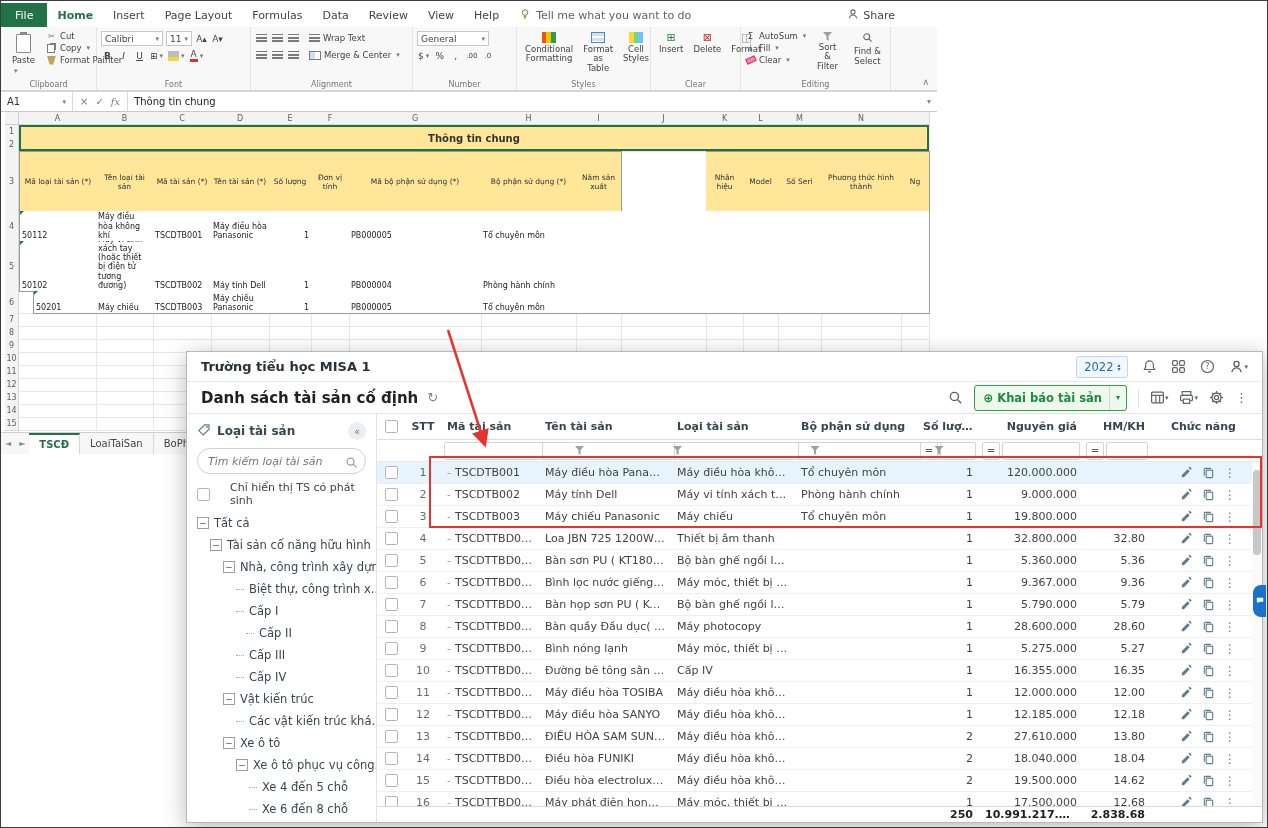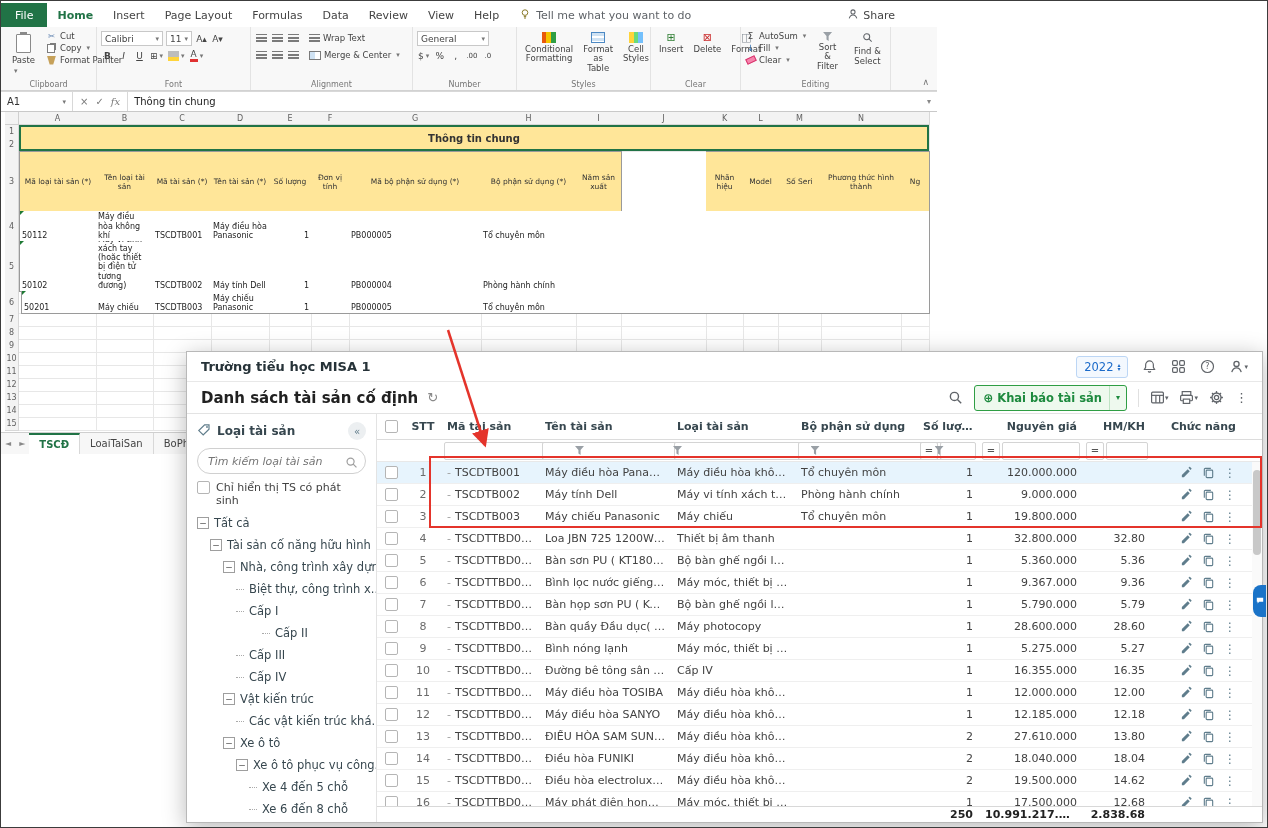--- a/index.html
+++ b/index.html
@@ -86,21 +86,21 @@
 .kebab{font-size:13px;color:#5f6368}
 .caret-s{font-size:7px;color:#5f6368}
 .app-body{position:absolute;top:62px;left:0;right:0;bottom:0;display:flex}
 .sidebar{width:190px;border-right:1px solid #e3e3e3;padding-top:6px;overflow:hidden;position:relative}
 .sb-head{display:flex;align-items:center;gap:6px;padding:0 10px;height:22px}
 .sb-title{font-size:12px;font-weight:bold;color:#37474f;flex:1}
 .collapse-btn{width:18px;height:18px;border-radius:50%;background:#eceff1;color:#607d8b;display:flex;align-items:center;justify-content:center;font-size:10px}
 .sb-search{position:relative;margin:6px 10px 2px}
 .sb-search input{width:100%;height:26px;border:1px solid #d0d0d0;border-radius:13px;padding:0 26px 0 10px;font-size:11px;font-style:italic;color:#555;outline:none;font-family:inherit}
 .sb-search .mag{position:absolute;right:8px;top:6px}
-.sb-check{display:flex;gap:6px;padding:5px 10px;font-size:11px;color:#424242}
+.sb-check{display:flex;align-items:center;gap:20px;padding:5px 10px;font-size:11px;color:#424242}
 .cbx{width:13px;height:13px;border:1px solid #b5b5b5;border-radius:2px;background:#fff;display:inline-block;flex:none}
 .tree-item{height:22px;display:flex;align-items:center;font-size:11.5px;color:#37474f;white-space:nowrap;overflow:hidden}
 .tg{width:12px;height:12px;border:1px solid #9e9e9e;background:#fff;display:inline-flex;align-items:center;justify-content:center;font-size:9px;color:#555;margin-right:5px;flex:none}
 .dash{width:8px;border-top:1px dotted #aaa;margin-right:5px;flex:none}
 .grid-area{flex:1;position:relative;overflow:hidden}
 .trow{display:grid;grid-template-columns:28px 36px 98px 132px 124px 122px 62px 104px 68px 101px;align-items:center}
 .tc{padding:0 6px;white-space:nowrap;overflow:hidden;text-overflow:ellipsis}
 .tc.c{text-align:center}.tc.r{text-align:right}
 .thead{height:26px;border-bottom:1px solid #dcdcdc;font-size:11px;font-weight:bold;color:#37474f}
 .tfilter{height:22px;border-bottom:1px solid #e8e8e8}
@@ -661,21 +661,21 @@
         <div class="xl-datacell" style="left:306px;top:129px;width:39px;height:51px"></div>
         <div class="xl-datacell" style="left:344px;top:129px;width:133px;height:51px">PB000004</div>
         <div class="xl-datacell" style="left:476px;top:129px;width:96px;height:51px">Phòng hành chính</div>
         <div class="xl-datacell" style="left:571px;top:129px;width:46px;height:51px"></div>
         <div class="xl-datacell" style="left:616px;top:129px;width:86px;height:51px"></div>
         <div class="xl-datacell" style="left:701px;top:129px;width:38px;height:51px"></div>
         <div class="xl-datacell" style="left:738px;top:129px;width:36px;height:51px"></div>
         <div class="xl-datacell" style="left:773px;top:129px;width:44px;height:51px"></div>
         <div class="xl-datacell" style="left:816px;top:129px;width:81px;height:51px"></div>
         <div class="xl-datacell" style="left:896px;top:129px;width:29px;height:51px"></div>
-        <div class="xl-datacell first tri" style="left:16px;top:179px;width:78px;height:23px">50201</div>
+        <div class="xl-datacell first tri" style="left:28px;top:179px;width:78px;height:23px">50201</div>
         <div class="xl-datacell" style="left:91px;top:179px;width:58px;height:23px">Máy chiếu</div>
         <div class="xl-datacell" style="left:148px;top:179px;width:59px;height:23px">TSCDTB003</div>
         <div class="xl-datacell" style="left:206px;top:179px;width:59px;height:23px">Máy chiếu Panasonic</div>
         <div class="xl-datacell num" style="left:264px;top:179px;width:43px;height:23px">1</div>
         <div class="xl-datacell" style="left:306px;top:179px;width:39px;height:23px"></div>
         <div class="xl-datacell" style="left:344px;top:179px;width:133px;height:23px">PB000005</div>
         <div class="xl-datacell" style="left:476px;top:179px;width:96px;height:23px">Tổ chuyên môn</div>
         <div class="xl-datacell" style="left:571px;top:179px;width:46px;height:23px"></div>
         <div class="xl-datacell" style="left:616px;top:179px;width:86px;height:23px"></div>
         <div class="xl-datacell" style="left:701px;top:179px;width:38px;height:23px"></div>
@@ -821,21 +821,21 @@
               <span class="tlabel">Nhà, công trình xây dựng</span>
             </div>
             <div class="tree-item" style="padding-left: 49px;">
               <span class="dash"></span>
               <span class="tlabel">Biệt thự, công trình x...</span>
             </div>
             <div class="tree-item" style="padding-left: 49px;">
               <span class="dash"></span>
               <span class="tlabel">Cấp I</span>
             </div>
-            <div class="tree-item" style="padding-left: 75px; align-items: center;">
+            <div class="tree-item" style="padding-left: 59px; align-items: center;">
               <span class="dash"></span>
               <span class="tlabel">Cấp II</span>
             </div>
             <div class="tree-item" style="padding-left: 49px;">
               <span class="dash"></span>
               <span class="tlabel">Cấp III</span>
             </div>
             <div class="tree-item" style="padding-left: 49px;">
               <span class="dash"></span>
               <span class="tlabel">Cấp IV</span>

